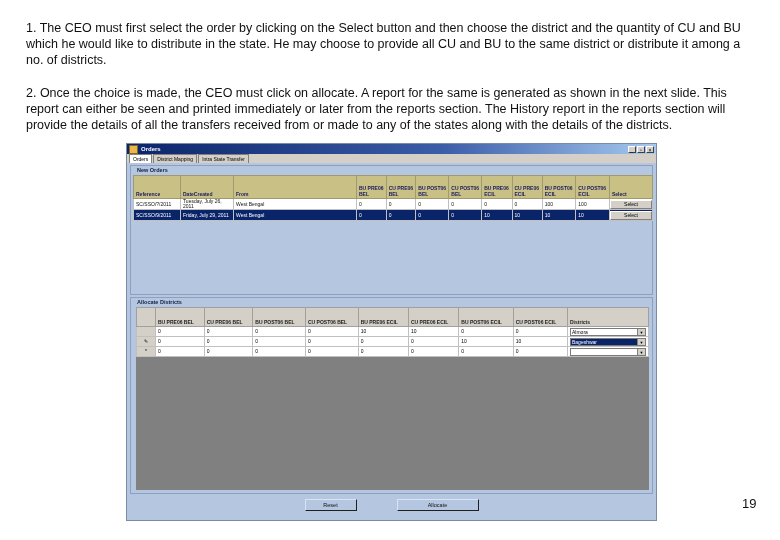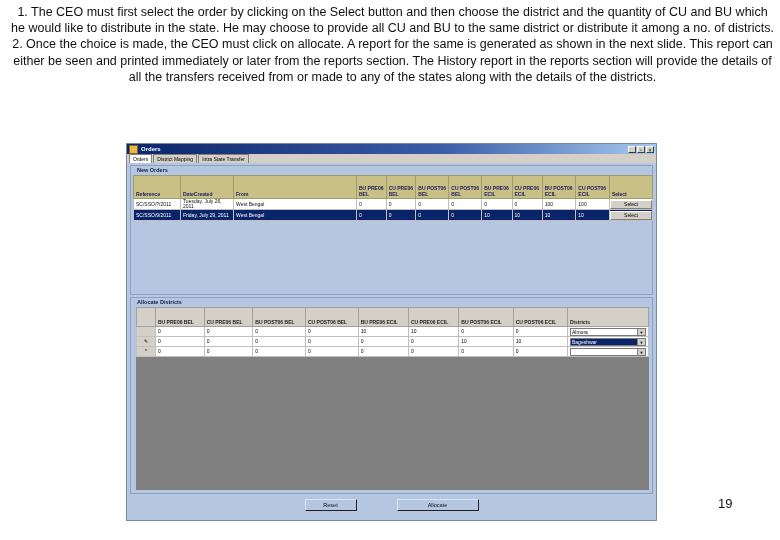--- a/index.html
+++ b/index.html
@@ -1,19 +1,19 @@
 <!DOCTYPE html>
 <html><head>
 <meta charset="utf-8">
 <style>
   html, body { margin:0; padding:0; }
   body { width:780px; height:540px; background:#ffffff; position:relative; overflow:hidden; font-family:"Liberation Sans", sans-serif; }
   .slide-text { position:absolute; left:10px; top:4px; width:765px; font-size:12.5px; line-height:16.2px; color:#111; }
-  .slide-text p { margin:0;text-align:center; }
-  .page-num { position:absolute; left:718px; top:496px; font-size:13px; color:#111; }
+  .slide-text p { margin:16px; }
+  .page-num { position:absolute; left:742px; top:496px; font-size:13px; color:#111; }
 
   .win { position:absolute; left:126px; top:143px; width:531px; height:378px; background:#b4c6e0; border:1px solid #7d8ba0; box-sizing:border-box; }
   .titlebar { height:10px; background:linear-gradient(to right,#0a246a,#3b5ea8 60%,#a6caf0); display:flex; align-items:center; padding-left:2px; }
   .titlebar .ticon { width:7px; height:7px; background:#e8b84a; border:1px solid #8a6420; margin-right:3px; }
   .titlebar .ttitle { color:#fff; font-size:6px; font-weight:bold; }
   .titlebar .tctrls { margin-left:auto; display:flex; gap:1px; padding-right:2px; }
   .titlebar .tbtn { width:8px; height:7px; background:#d4d0c8; border:1px solid #fff; border-right-color:#404040; border-bottom-color:#404040; font-size:5px; line-height:6px; text-align:center; color:#000; box-sizing:border-box; }
 
   .tabs { display:flex; height:9px; background:#d4d0c8; padding-left:2px; align-items:flex-end; }
   .tab { font-size:5px; color:#000; padding:0 3px; height:8px; line-height:8px; border:1px solid #808080; border-bottom:none; background:#d4d0c8; margin-right:1px; }

